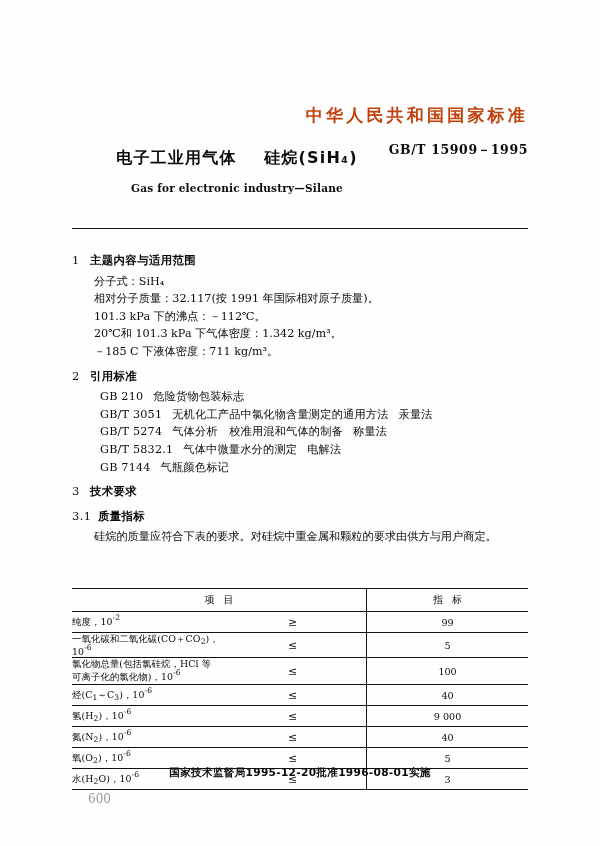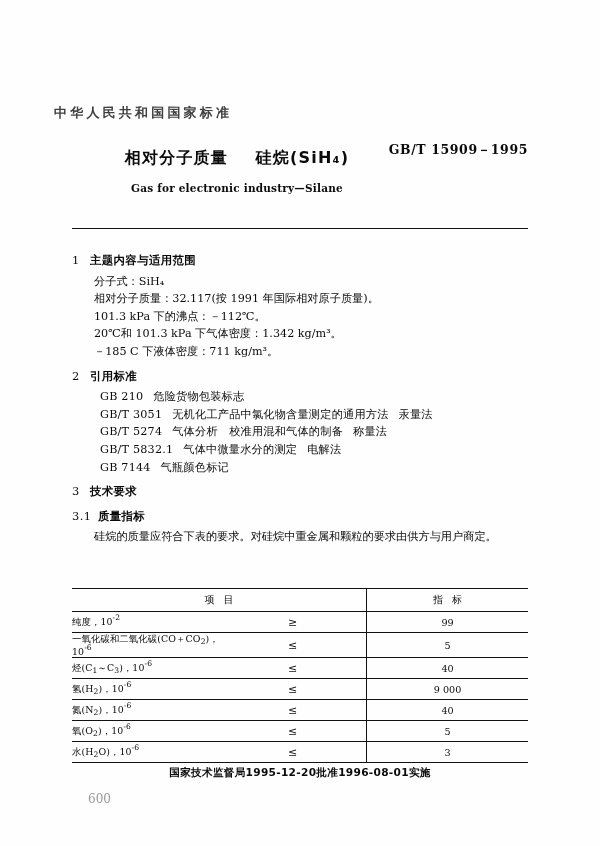--- a/index.html
+++ b/index.html
@@ -25,26 +25,26 @@
 
   
   .masthead {
     position: absolute;
     left: 72px;
     top: 104px;
     width: 456px;
     height: 110px;
   }
   .nation-title {
-    text-align: left;
-    font-size: 13px;
+    text-align: right;
+    font-size: 17px;
     font-weight: bold;
     letter-spacing: 3.2px;
     font-family: "DejaVu Sans", "Liberation Sans", sans-serif;
-    color: #404040;
+    color: #c2410c;
     margin-left: -18px;
   }
   .std-number {
     position: absolute;
     right: 0;
     top: 38px;
     font-size: 12.5px;
     font-weight: bold;
     letter-spacing: 0.6px;
     font-family: "DejaVu Serif", "Liberation Serif", serif;
@@ -201,21 +201,21 @@
 </style>
 </head>
 <body>
 
 <div class="page">
 
   <div class="masthead">
     <div class="nation-title">中华人民共和国国家标准</div>
     <div class="std-number">GB/T 15909－1995</div>
     <div class="main-title">
-      <span>相对分子质量</span>
+      <span>电子工业用气体</span>
       <span class="gap"></span>
       <span>硅烷(SiH₄)</span>
     </div>
     <div class="sub-title">Gas for electronic industry—Silane</div>
   </div>
   <div class="rule-top"></div>
 
   <div class="body-area">
 
     <div class="clause-head">
@@ -268,20 +268,25 @@
           <td class="cell-item col-item">纯度，10<sup>-2</sup></td>
           <td class="cell-op col-op">≥</td>
           <td class="cell-val col-val vline">99</td>
         </tr>
         <tr class="data-row rule-thin">
           <td class="cell-item col-item">一氧化碳和二氧化碳(CO＋CO<sub>2</sub>)，10<sup>-6</sup></td>
           <td class="cell-op col-op">≤</td>
           <td class="cell-val col-val vline">5</td>
         </tr>
         <tr class="data-row rule-thin">
+          <td class="cell-item col-item">氯化物总量(包括氯硅烷，HCl 等可离子化的氯化物)，10<sup>-6</sup></td>
+          <td class="cell-op col-op">≤</td>
+          <td class="cell-val col-val vline">100</td>
+        </tr>
+        <tr class="data-row rule-thin">
           <td class="cell-item col-item">烃(C<sub>1</sub>～C<sub>3</sub>)，10<sup>-6</sup></td>
           <td class="cell-op col-op">≤</td>
           <td class="cell-val col-val vline">40</td>
         </tr>
         <tr class="data-row rule-thin">
           <td class="cell-item col-item">氢(H<sub>2</sub>)，10<sup>-6</sup></td>
           <td class="cell-op col-op">≤</td>
           <td class="cell-val col-val vline">9 000</td>
         </tr>
         <tr class="data-row rule-thin">

